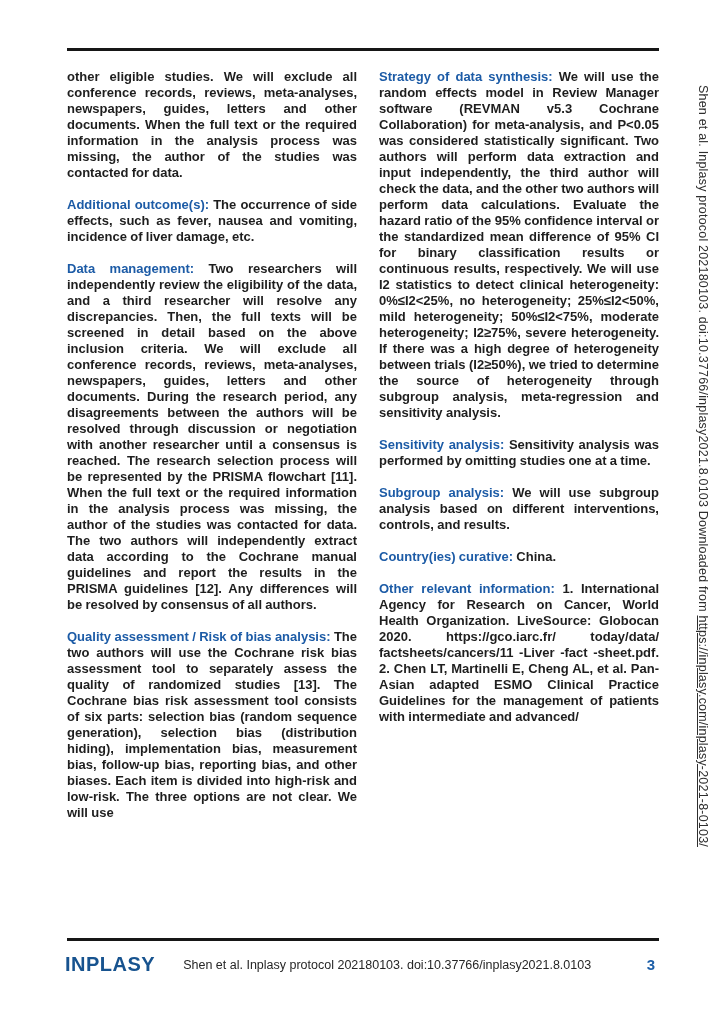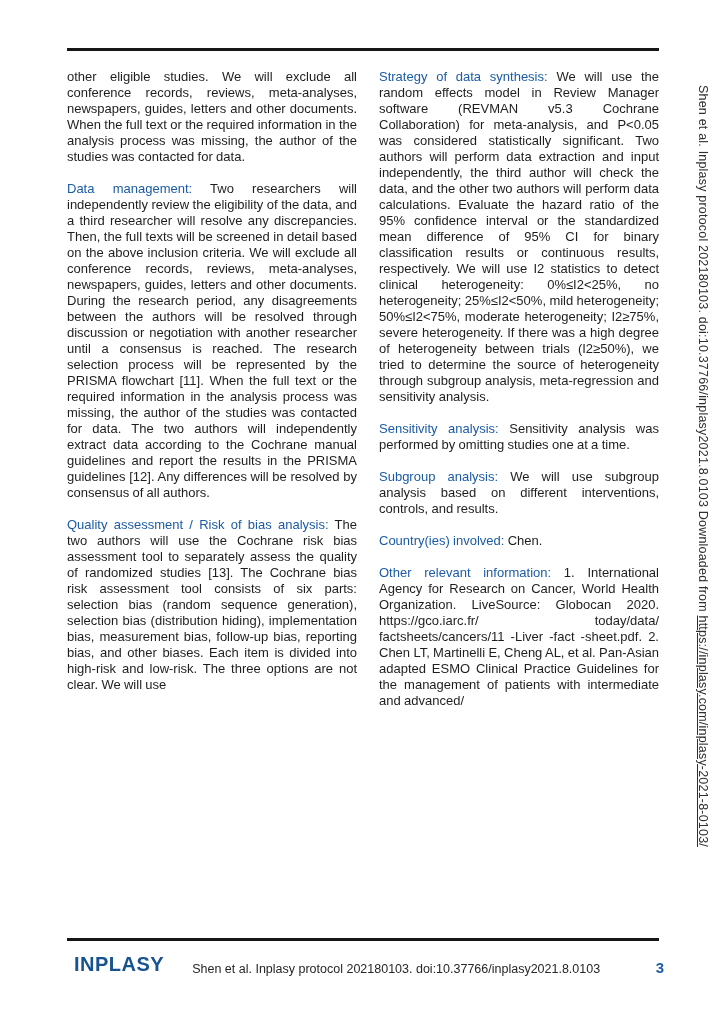--- a/index.html
+++ b/index.html
@@ -34,21 +34,21 @@
   }
   .col {
     overflow: hidden;
   }
   .col-left  { width: 290px; }
   .col-right { width: 280px; }
   .para {
     margin: 0 0 16px 0;
     font-size: 13px;
     line-height: 16px;
-    font-weight: normal;
+    font-weight: bold;
     color: #1e1e1e;
     text-align: justify;
     word-spacing: -0.3px;
   }
   .para .heading {
     color: #1c5ba6;
     margin-top: 6px;
   }
   .sidebar-citation {
     position: absolute;
@@ -68,25 +68,25 @@
   .footer-rule {
     position: absolute;
     left: 67px;
     top: 938px;
     width: 592px;
     height: 3px;
     background: #161616;
   }
   .footer {
     position: absolute;
-    left: 74px;
+    left: 65px;
     top: 953px;
     width: 592px;
     display: flex;
-    align-items: flex-end;
+    align-items: center;
   }
   .footer .logo {
     font-size: 20px;
     font-weight: bold;
     color: #17538f;
     letter-spacing: 0.5px;
   }
   .footer .citation {
     margin-left: 28px;
     font-size: 12.5px;
@@ -101,28 +101,29 @@
   }
 </style>
 </head>
 <body>
 
 <div class="top-rule"></div>
 
 <div class="content">
   <div class="col col-left">
       <p class="para"><span>other eligible studies. We will exclude all conference records, reviews, meta-analyses, newspapers, guides, letters and other documents. When the full text or the required information in the analysis process was missing, the author of the studies was contacted for data.</span></p>
+      <p class="para"><span class="heading">Additional outcome(s):</span><span> The occurrence of side effects, such as fever, nausea and vomiting, incidence of liver damage, etc.</span></p>
       <p class="para"><span class="heading">Data management:</span><span> Two researchers will independently review the eligibility of the data, and a third researcher will resolve any discrepancies. Then, the full texts will be screened in detail based on the above inclusion criteria. We will exclude all conference records, reviews, meta-analyses, newspapers, guides, letters and other documents. During the research period, any disagreements between the authors will be resolved through discussion or negotiation with another researcher until a consensus is reached. The research selection process will be represented by the PRISMA flowchart [11]. When the full text or the required information in the analysis process was missing, the author of the studies was contacted for data. The two authors will independently extract data according to the Cochrane manual guidelines and report the results in the PRISMA guidelines [12]. Any differences will be resolved by consensus of all authors.</span></p>
       <p class="para"><span class="heading">Quality assessment / Risk of bias analysis:</span><span> The two authors will use the Cochrane risk bias assessment tool to separately assess the quality of randomized studies [13]. The Cochrane bias risk assessment tool consists of six parts: selection bias (random sequence generation), selection bias (distribution hiding), implementation bias, measurement bias, follow-up bias, reporting bias, and other biases. Each item is divided into high-risk and low-risk. The three options are not clear. We will use</span></p>
     </div>
   <div class="col col-right">
       <p class="para"><span class="heading">Strategy of data synthesis:</span><span> We will use the random effects model in Review Manager software (REVMAN v5.3 Cochrane Collaboration) for meta-analysis, and P&lt;0.05 was considered statistically significant. Two authors will perform data extraction and input independently, the third author will check the data, and the other two authors will perform data calculations. Evaluate the hazard ratio of the 95% confidence interval or the standardized mean difference of 95% CI for binary classification results or continuous results, respectively. We will use I2 statistics to detect clinical heterogeneity: 0%≤I2&lt;25%, no heterogeneity; 25%≤I2&lt;50%, mild heterogeneity; 50%≤I2&lt;75%, moderate heterogeneity; I2≥75%, severe heterogeneity. If there was a high degree of heterogeneity between trials (I2≥50%), we tried to determine the source of heterogeneity through subgroup analysis, meta-regression and sensitivity analysis.</span></p>
       <p class="para"><span class="heading">Sensitivity analysis:</span><span> Sensitivity analysis was performed by omitting studies one at a time.</span></p>
       <p class="para"><span class="heading">Subgroup analysis:</span><span> We will use subgroup analysis based on different interventions, controls, and results.</span></p>
-      <p class="para"><span class="heading">Country(ies) involved:</span><span> Chen.</span></p>
+      <p class="para"><span class="heading">Country(ies) curative:</span><span> China.</span></p>
       <p class="para"><span class="heading">Other relevant information:</span><span> 1. International Agency for Research on Cancer, World Health Organization. LiveSource: Globocan 2020. https://gco.iarc.fr/ today/data/ factsheets/cancers/11 -Liver -fact -sheet.pdf. 2. Chen LT, Martinelli E, Cheng AL, et al. Pan-Asian adapted ESMO Clinical Practice Guidelines for the management of patients with intermediate and advanced/</span></p>
     </div>
 </div>
 
 <div class="sidebar-citation"><span>Shen et al. Inplasy protocol 202180103. doi:10.37766/inplasy2021.8.0103 Downloaded from </span><span class="link">https://inplasy.com/inplasy-2021-8-0103/</span></div>
 
 <div class="footer-rule"></div>
 
 <div class="footer">
   <span class="logo">INPLASY</span>

